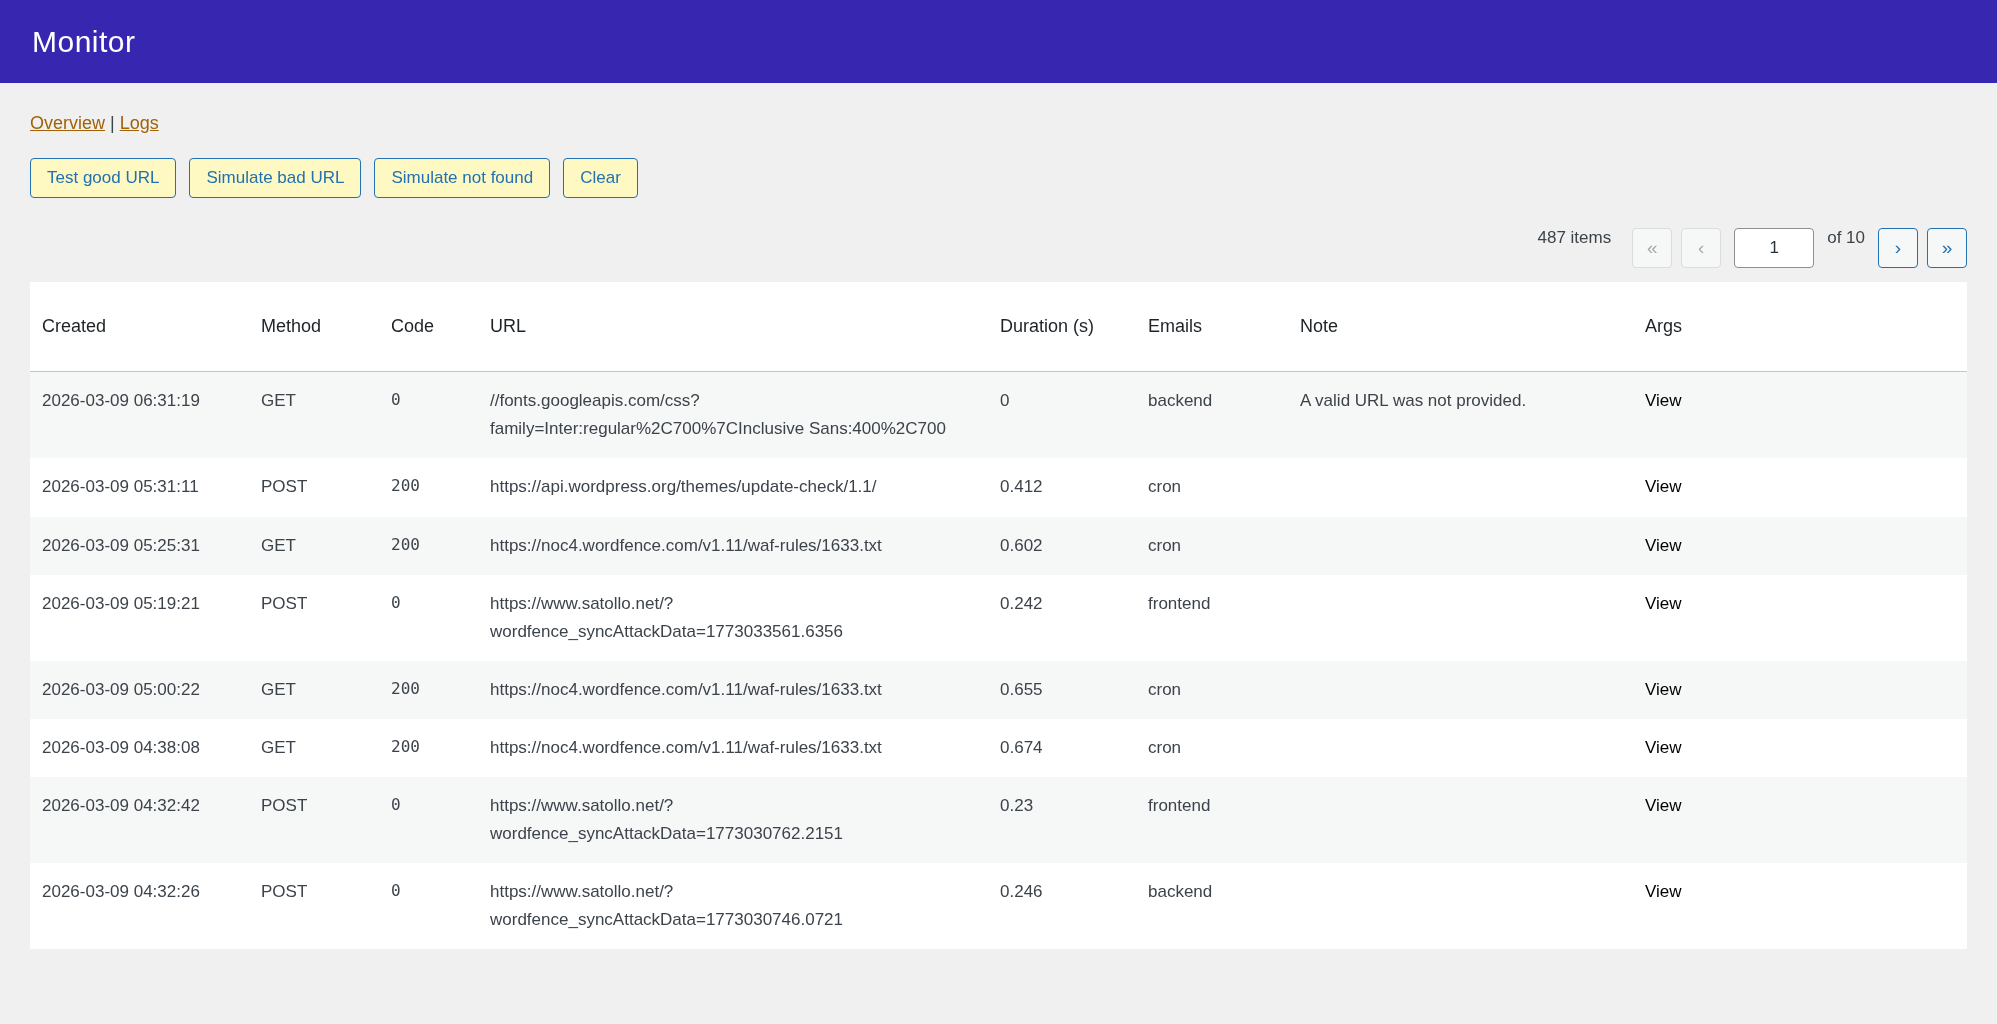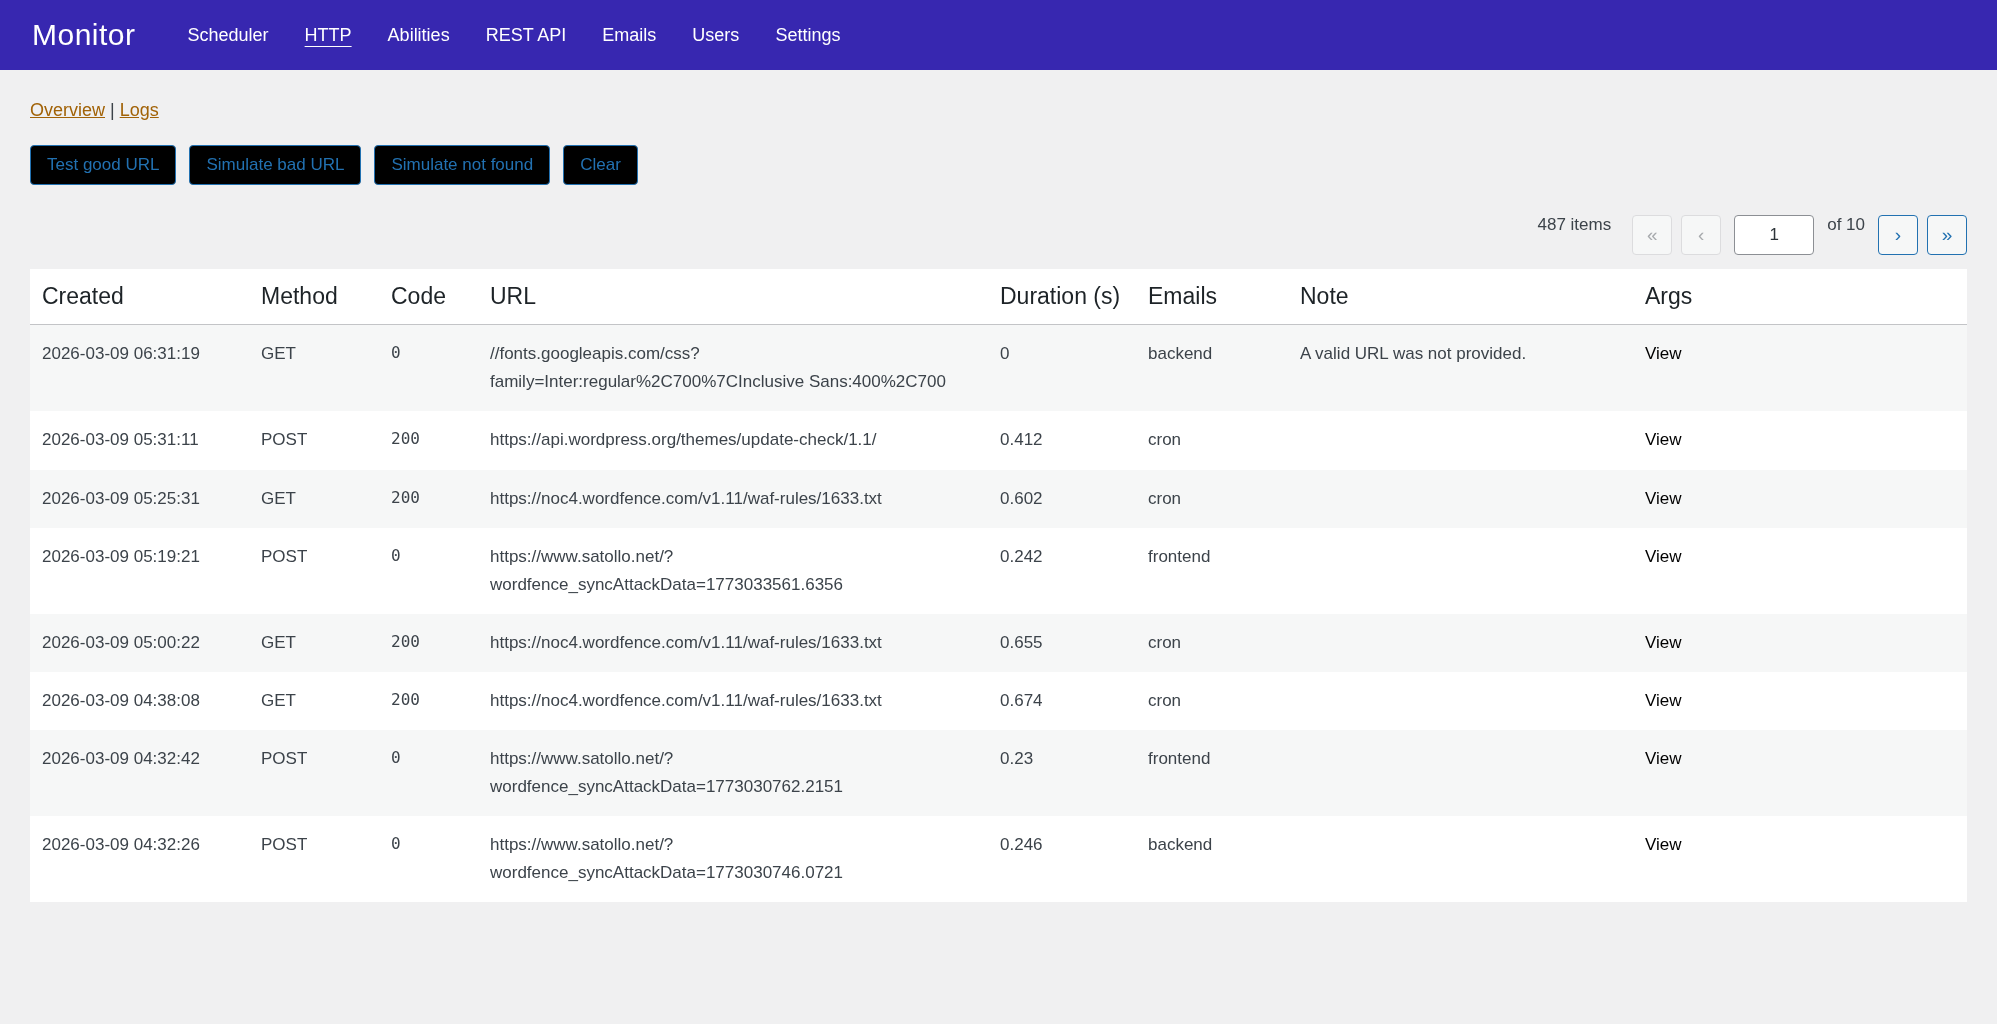--- a/index.html
+++ b/index.html
@@ -7,21 +7,21 @@
     margin: 0; padding: 0;
     width: 1997px; height: 1024px;
     overflow: hidden;
     background: #f0f0f1;
     font-family: "Liberation Sans", sans-serif;
     color: #3c434a;
   }
   
   .topbar {
     background: #3727b0;
-    height: 70px;
+    height: 83px;
     display: flex;
     align-items: center;
     padding: 0 32px;
   }
   .brand {
     color: #ffffff;
     font-size: 30px;
     font-weight: 400;
     margin-right: 52px;
     letter-spacing: 0.5px;
@@ -40,21 +40,21 @@
 
   .subnav { font-size: 18px; }
   .subnav a { color: #a16207; text-decoration: underline; cursor: pointer; }
   .subnav .sep { color: #3c434a; }
 
   .toolbar { margin-top: 24px; display: flex; gap: 13px; }
   .btn {
     font-family: inherit;
     font-size: 17px;
     color: #2271b1;
-    background: #000000;
+    background: #fef9c3;
     border: 1px solid #2271b1;
     border-radius: 4px;
     padding: 9px 16px;
     cursor: pointer;
     line-height: 1.2;
   }
 
   .pagination {
     margin: 30px 0 14px 0;
     display: flex;
@@ -101,23 +101,23 @@
   
   table.log-table {
     width: 100%;
     border-collapse: collapse;
     background: #ffffff;
     table-layout: fixed;
   }
   .log-table thead th {
     text-align: left;
     font-weight: 400;
-    font-size: 23px;
+    font-size: 18px;
     color: #1d2327;
-    padding: 14px 12px;
+    padding: 34px 12px;
     border-bottom: 1px solid #c3c4c7;
     background: #ffffff;
   }
   .log-table tbody td {
     font-size: 17px;
     color: #3c434a;
     padding: 15px 12px;
     vertical-align: top;
     line-height: 1.65;
     overflow-wrap: break-word;
@@ -129,29 +129,20 @@
     font-family: "DejaVu Sans Mono", monospace;
     font-size: 16px;
   }
   a.view-link { color: #000000; text-decoration: none; cursor: pointer; }
 </style>
 </head>
 <body>
 
 <header class="topbar">
   <div class="brand">Monitor</div>
-  <nav class="topnav">
-      <a href="#" class="nav-item">Scheduler</a>
-      <a href="#" class="nav-item active">HTTP</a>
-      <a href="#" class="nav-item">Abilities</a>
-      <a href="#" class="nav-item">REST API</a>
-      <a href="#" class="nav-item">Emails</a>
-      <a href="#" class="nav-item">Users</a>
-      <a href="#" class="nav-item">Settings</a>
-    </nav>
 </header>
 
 <div class="main">
 
   <div class="subnav"><a href="#">Overview</a><span class="sep"> | </span><a href="#">Logs</a></div>
 
   <div class="toolbar">
       <button class="btn">Test good URL</button>
       <button class="btn">Simulate bad URL</button>
       <button class="btn">Simulate not found</button>

